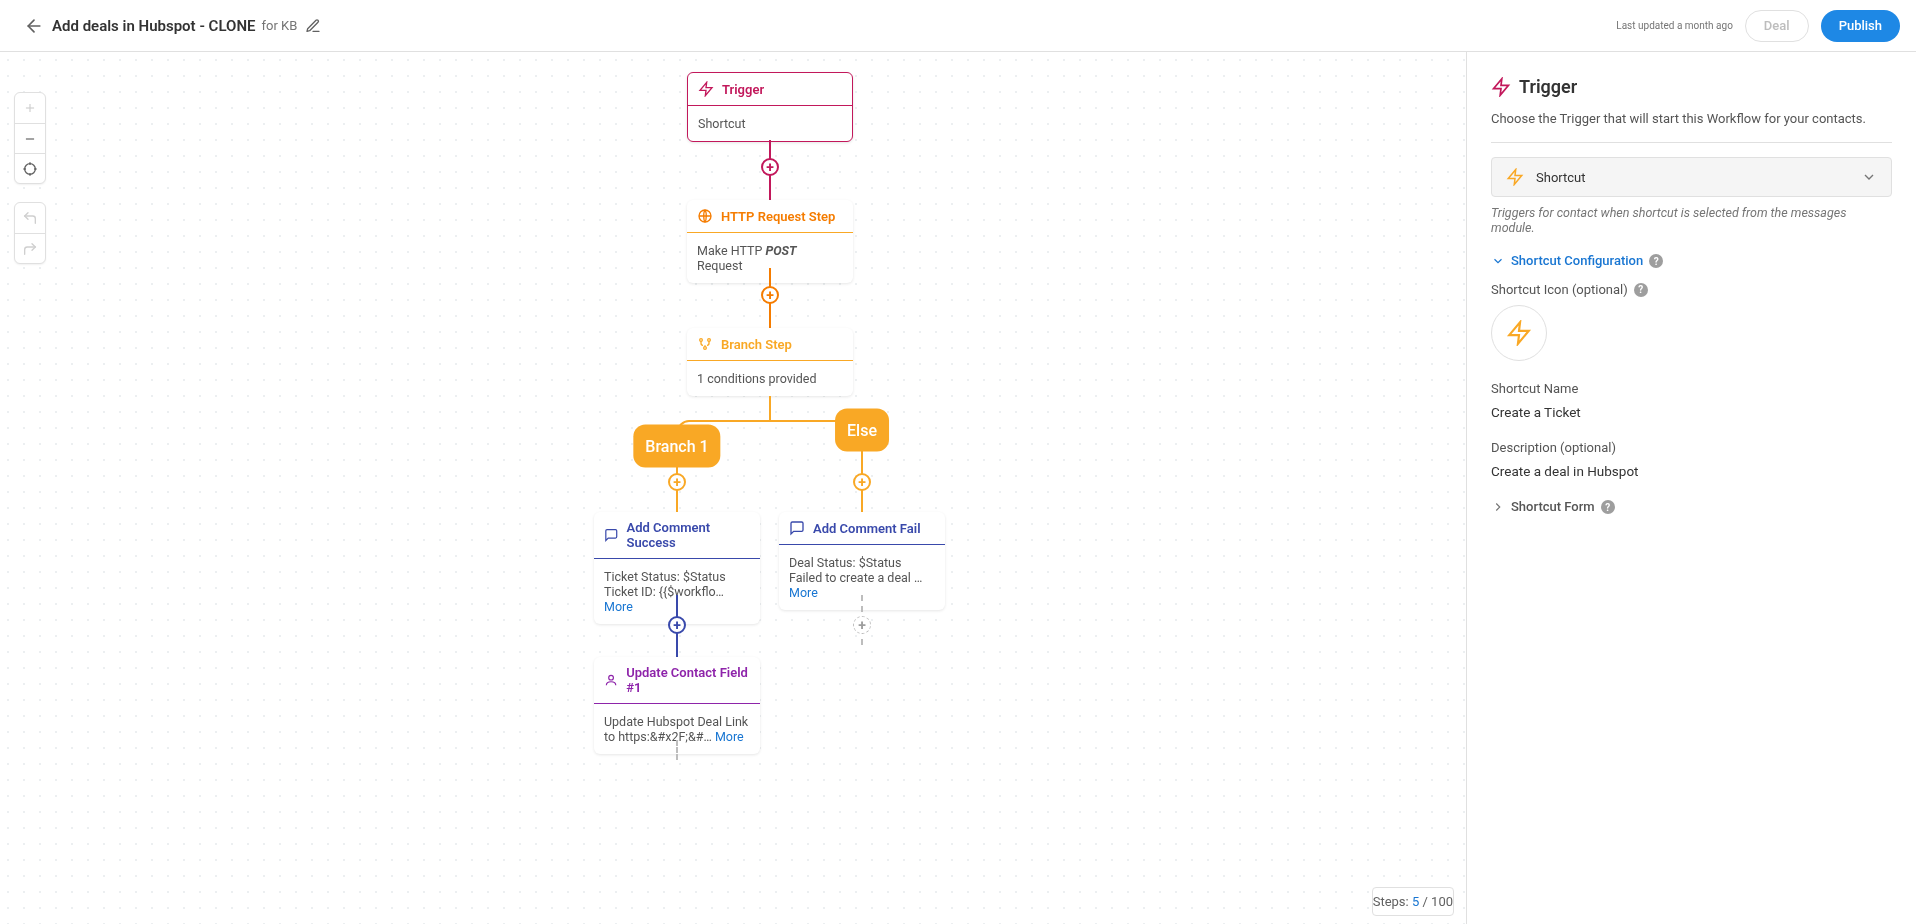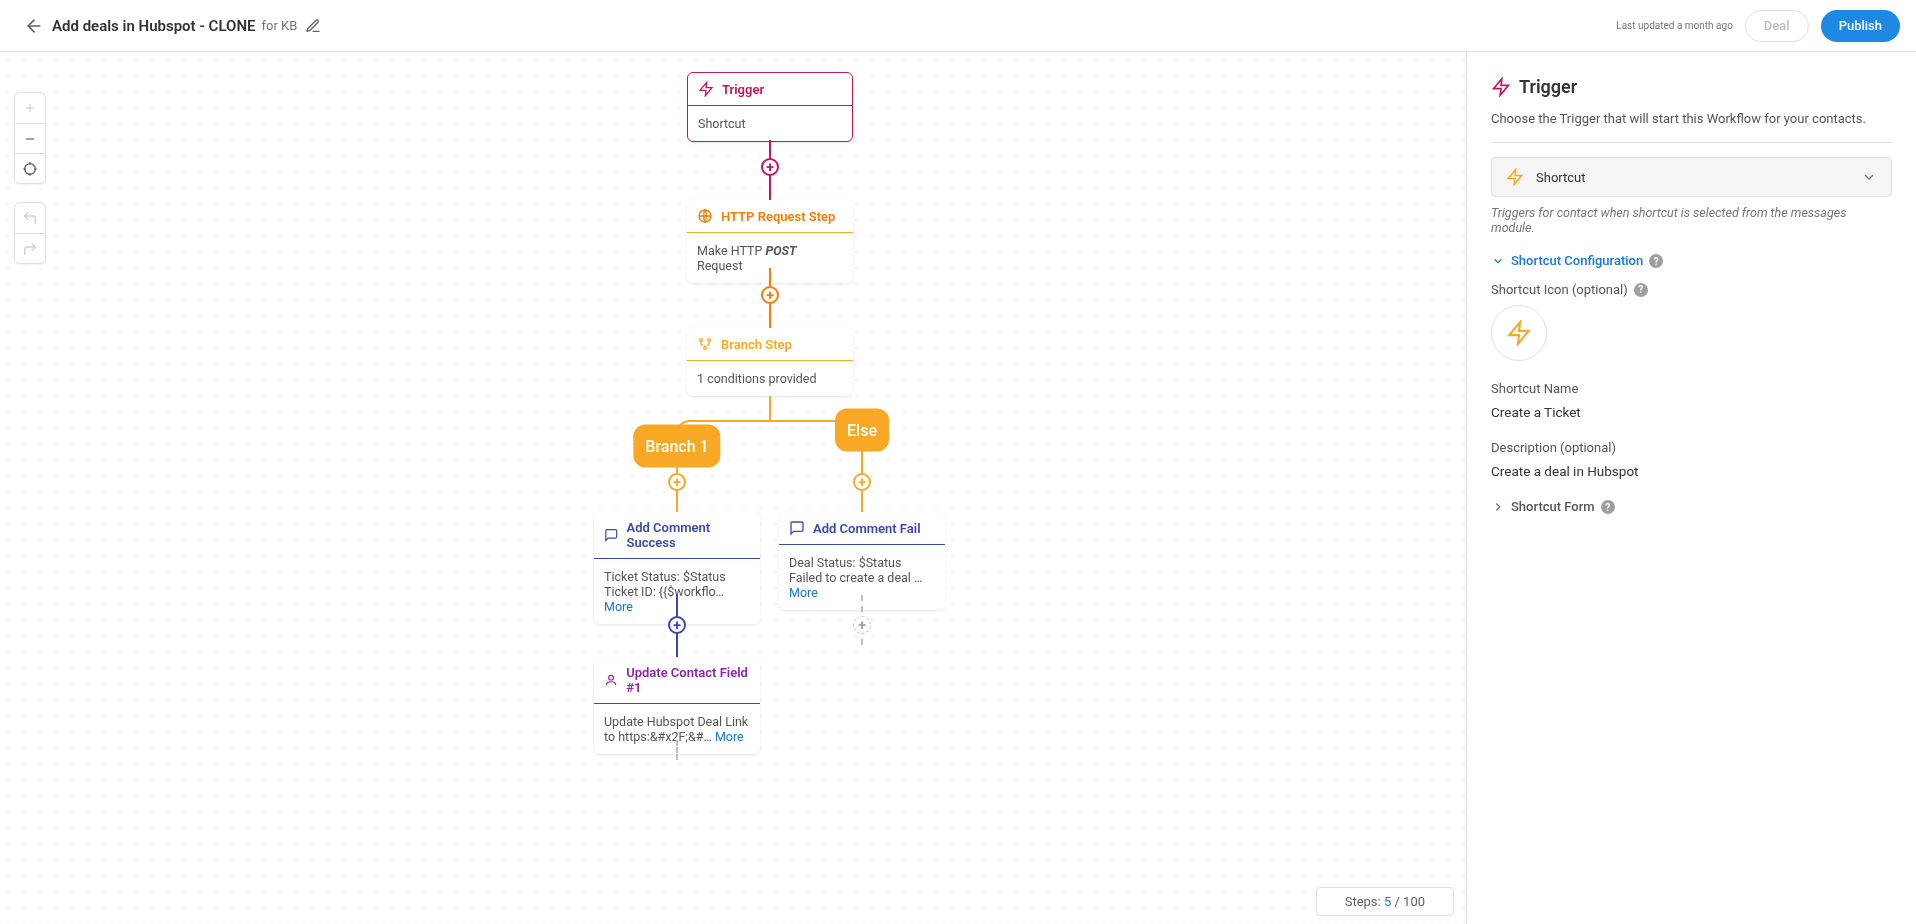--- a/index.html
+++ b/index.html
@@ -69,21 +69,21 @@
   .amber .body{border-color:var(--amber)}
   .indigo .head{color:var(--indigo)}
   .indigo .body{border-color:var(--indigo)}
   .purple .head{color:var(--purple)}
   .purple .body{border-color:var(--purple)}
 
   
   .pill{position:absolute;transform:translate(-50%,-50%);background:var(--amber);color:#fff;border-radius:12px;padding:12px 12px;font-size:16px;font-weight:500}
 
   
-  .counter{position:absolute;right:12px;bottom:8px;background:#fff;border:1px solid var(--border);border-radius:4px;padding:6px 28px;font-size:13px;color:#616161}
+  .counter{position:absolute;right:12px;bottom:8px;background:#fff;border:1px solid var(--border);border-radius:4px;padding:6px 0;font-size:13px;color:#616161}
   .counter .n{color:var(--primary-link)}
 
   
   .side h2{display:flex;align-items:center;gap:8px;margin:4px 0 14px;font-size:18px;font-weight:600;color:#c2185b}
   .side h2 svg{color:#c2185b}
   .side h2 span{color:#333}
   .side .desc{font-size:13px;color:#555;margin-bottom:16px}
   .trigger-sel{display:flex;align-items:center;gap:12px;border:1px solid var(--border);border-radius:4px;background:#f5f5f5;padding:10px 14px;margin-bottom:8px;cursor:pointer}
   .trigger-sel .chev{margin-left:auto;color:#757575}
   .trigger-sel .zap{color:var(--amber)}

